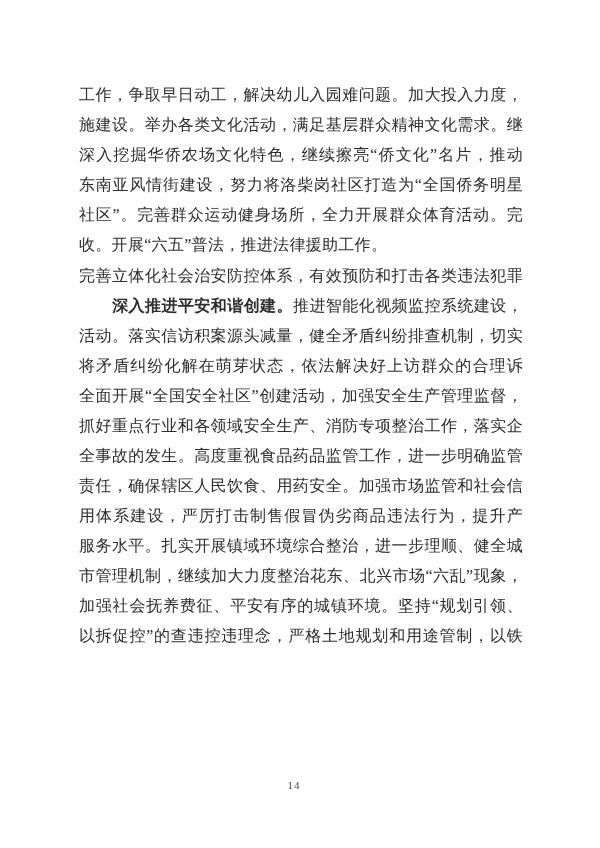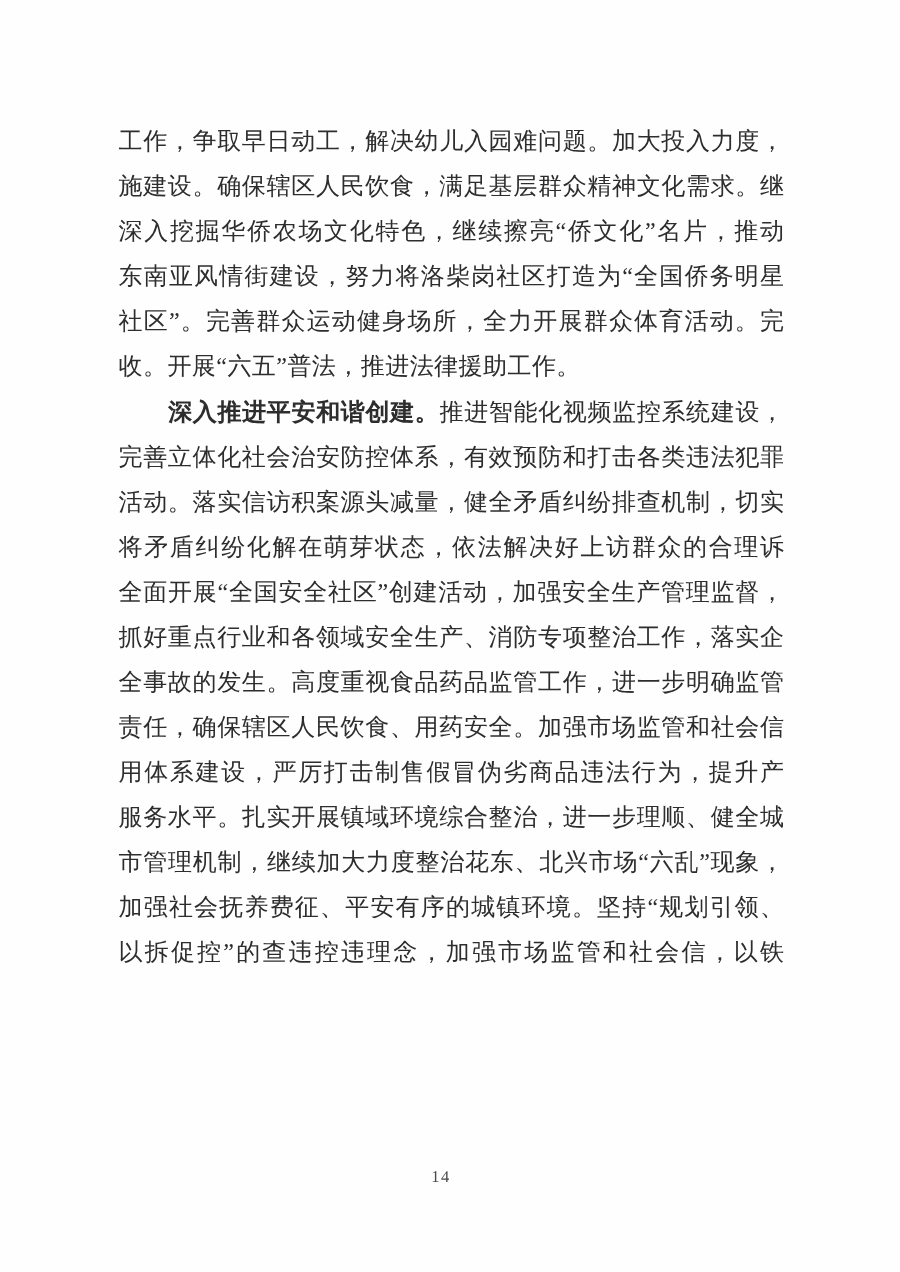--- a/index.html
+++ b/index.html
@@ -60,41 +60,41 @@
   }
 </style>
 </head>
 <body>
 
 <div class="page">
   <div class="body-text">
 
     <div class="para">
       <div class="line">工作，争取早日动工，解决幼儿入园难问题。加大投入力度，</div>
-      <div class="line">施建设。确保辖区人民饮食，满足基层群众精神文化需求。继</div>
+      <div class="line">施建设。举办各类文化活动，满足基层群众精神文化需求。继</div>
       <div class="line">深入挖掘华侨农场文化特色，继续擦亮“侨文化”名片，推动</div>
       <div class="line">东南亚风情街建设，努力将洛柴岗社区打造为“全国侨务明星</div>
       <div class="line">社区”。完善群众运动健身场所，全力开展群众体育活动。完善</div>
       <div class="line flush">收。开展“六五”普法，推进法律援助工作。</div>
     </div>
 
     <div class="para">
+      <div class="line">完善立体化社会治安防控体系，有效预防和打击各类违法犯罪</div>
       <div class="line">
         <span class="indent"></span><span class="lead-bold">深入推进平安和谐创建。</span><span>推进智能化视频监控系统建设，</span>
       </div>
-      <div class="line">完善立体化社会治安防控体系，有效预防和打击各类违法犯罪</div>
       <div class="line">活动。落实信访积案源头减量，健全矛盾纠纷排查机制，切实</div>
       <div class="line">将矛盾纠纷化解在萌芽状态，依法解决好上访群众的合理诉求。</div>
       <div class="line">全面开展“全国安全社区”创建活动，加强安全生产管理监督，</div>
       <div class="line">抓好重点行业和各领域安全生产、消防专项整治工作，落实企</div>
       <div class="line">全事故的发生。高度重视食品药品监管工作，进一步明确监管</div>
       <div class="line">责任，确保辖区人民饮食、用药安全。加强市场监管和社会信</div>
       <div class="line">用体系建设，严厉打击制售假冒伪劣商品违法行为，提升产品、</div>
       <div class="line">服务水平。扎实开展镇域环境综合整治，进一步理顺、健全城</div>
       <div class="line">市管理机制，继续加大力度整治花东、北兴市场“六乱”现象，</div>
       <div class="line">加强社会抚养费征、平安有序的城镇环境。坚持“规划引领、</div>
-      <div class="line">以拆促控”的查违控违理念，加强市场监管和社会信，以铁</div>
+      <div class="line">以拆促控”的查违控违理念，严格土地规划和用途管制，以铁</div>
     </div>
 
   </div>
 
   <div class="page-number">14</div>
 </div>
 
 </body></html>

